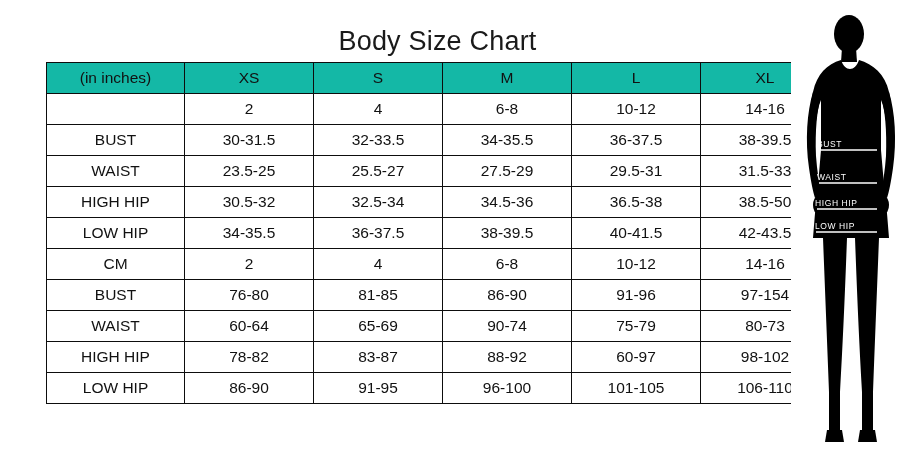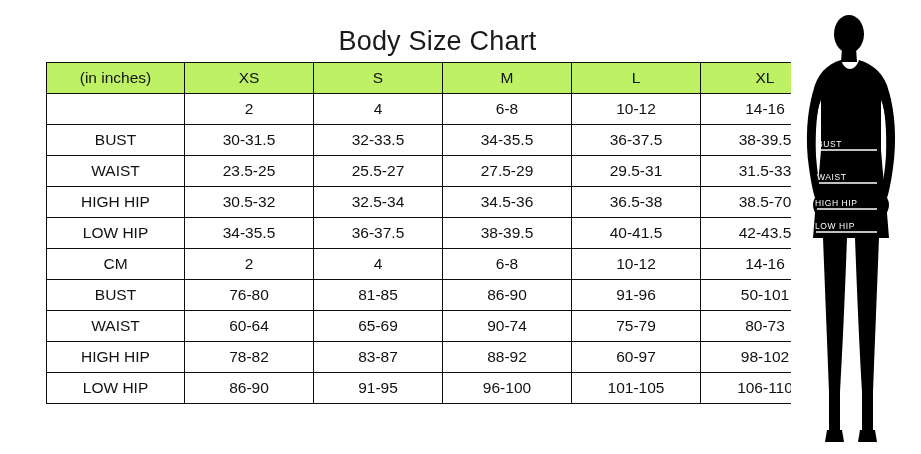--- a/index.html
+++ b/index.html
@@ -44,21 +44,21 @@
     height: 30px;
     text-align: center;
     vertical-align: middle;
     font-size: 15.5px;
     color: #111111;
     padding: 0 2px;
     background: #ffffff;
     white-space: nowrap;
   }
   table.size-table td.hdr {
-    background: #bef264;
+    background: #14b8a6;
     color: #111111;
   }
   table.size-table td.lbl {
     background: #ffffff;
   }
   col.c0 { width: 138px; }
   col.c1 { width: 129px; }
   col.c2 { width: 129px; }
   col.c3 { width: 129px; }
   col.c4 { width: 129px; }
@@ -137,21 +137,21 @@
           <td>27.5-29</td>
           <td>29.5-31</td>
           <td>31.5-33</td>
         </tr>
         <tr>
           <td class="lbl">HIGH HIP</td>
           <td>30.5-32</td>
           <td>32.5-34</td>
           <td>34.5-36</td>
           <td>36.5-38</td>
-          <td>38.5-70</td>
+          <td>38.5-50</td>
         </tr>
         <tr>
           <td class="lbl">LOW HIP</td>
           <td>34-35.5</td>
           <td>36-37.5</td>
           <td>38-39.5</td>
           <td>40-41.5</td>
           <td>42-43.5</td>
         </tr>
         <tr>
@@ -161,21 +161,21 @@
           <td>6-8</td>
           <td>10-12</td>
           <td>14-16</td>
         </tr>
         <tr>
           <td class="lbl">BUST</td>
           <td>76-80</td>
           <td>81-85</td>
           <td>86-90</td>
           <td>91-96</td>
-          <td>50-101</td>
+          <td>97-154</td>
         </tr>
         <tr>
           <td class="lbl">WAIST</td>
           <td>60-64</td>
           <td>65-69</td>
           <td>90-74</td>
           <td>75-79</td>
           <td>80-73</td>
         </tr>
         <tr>

